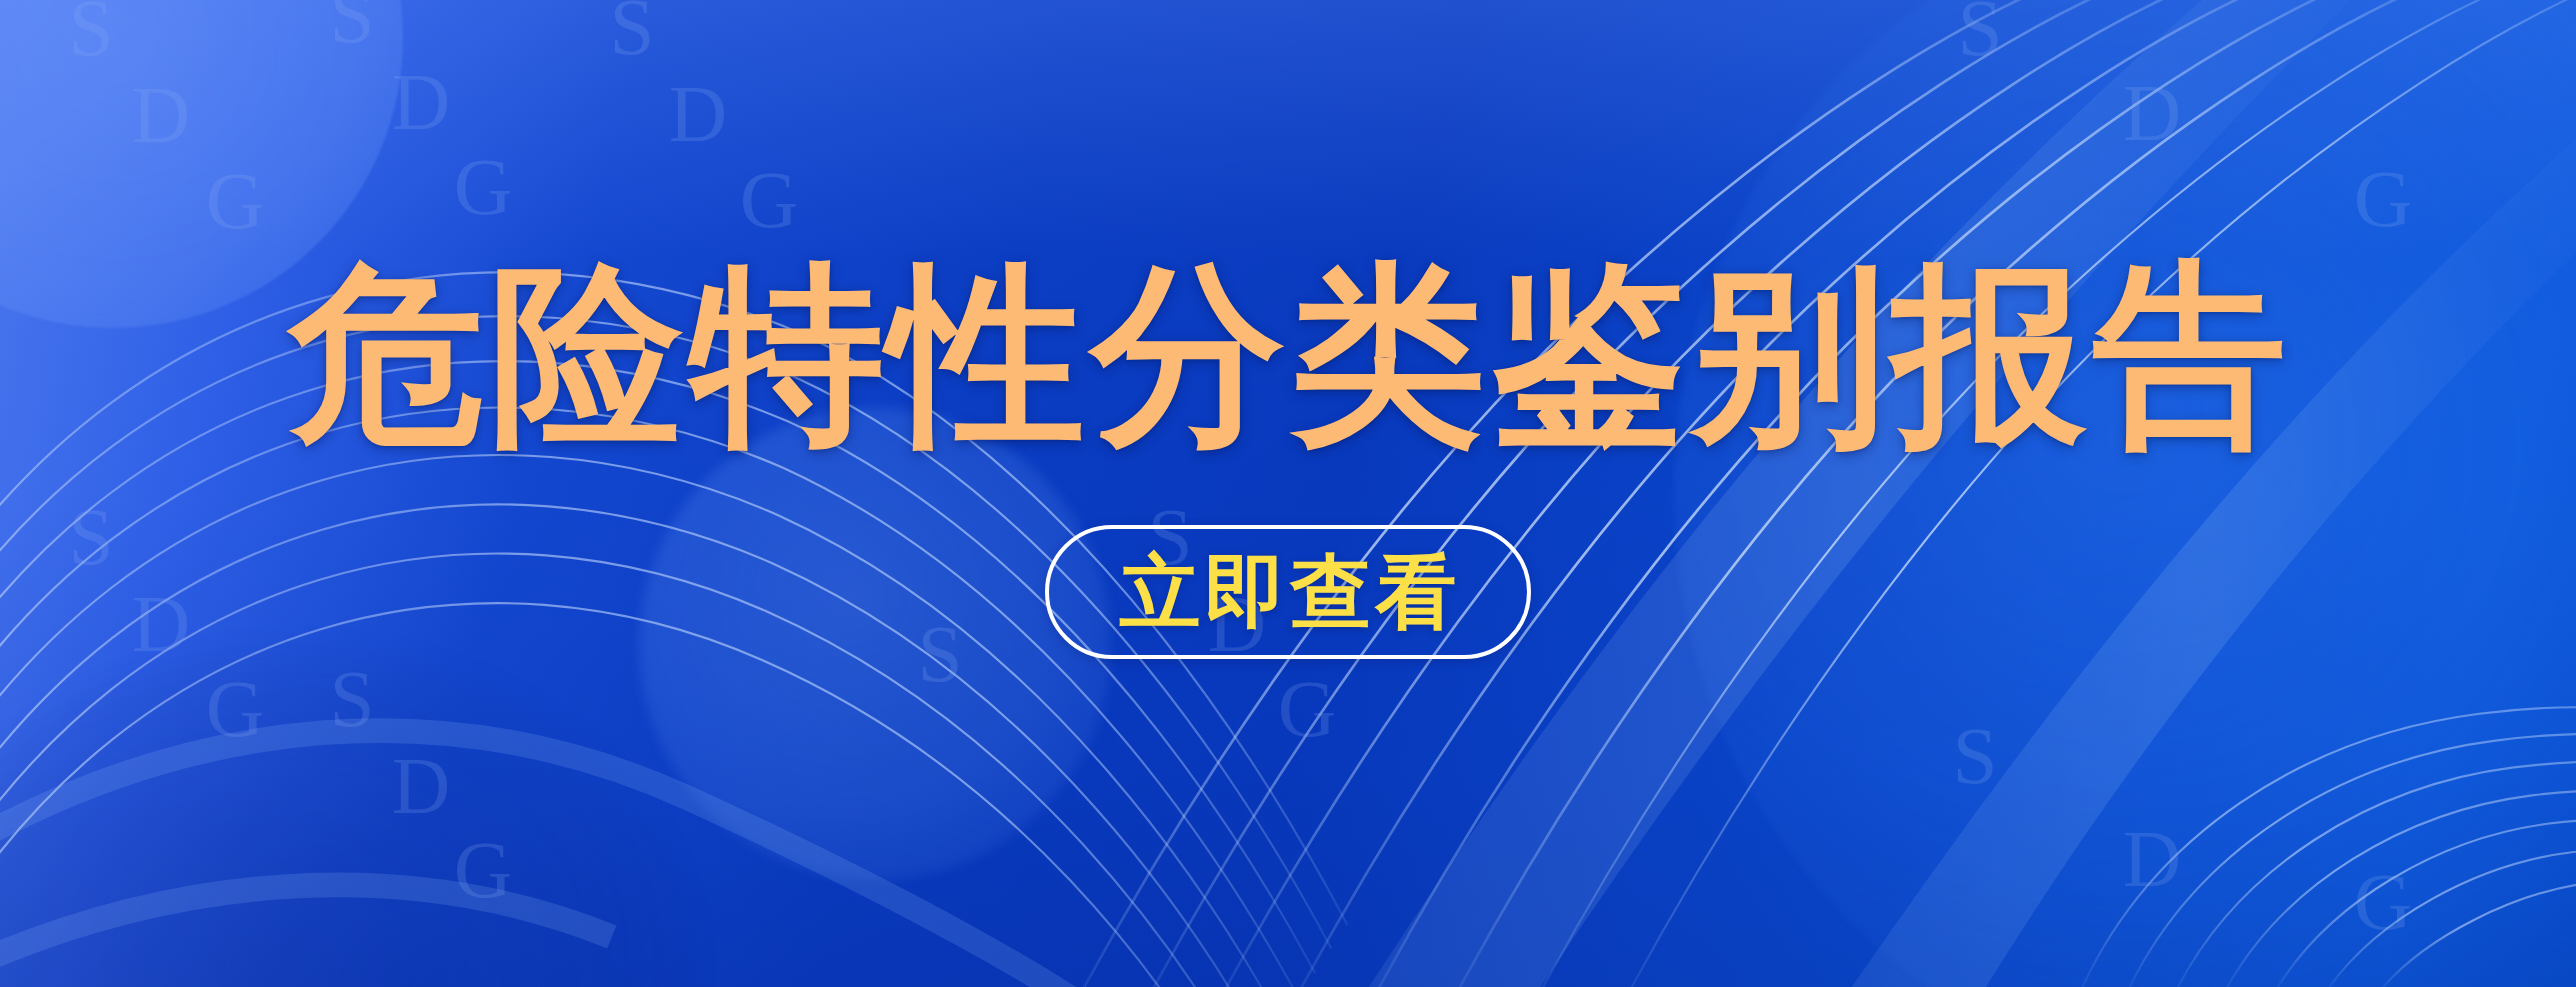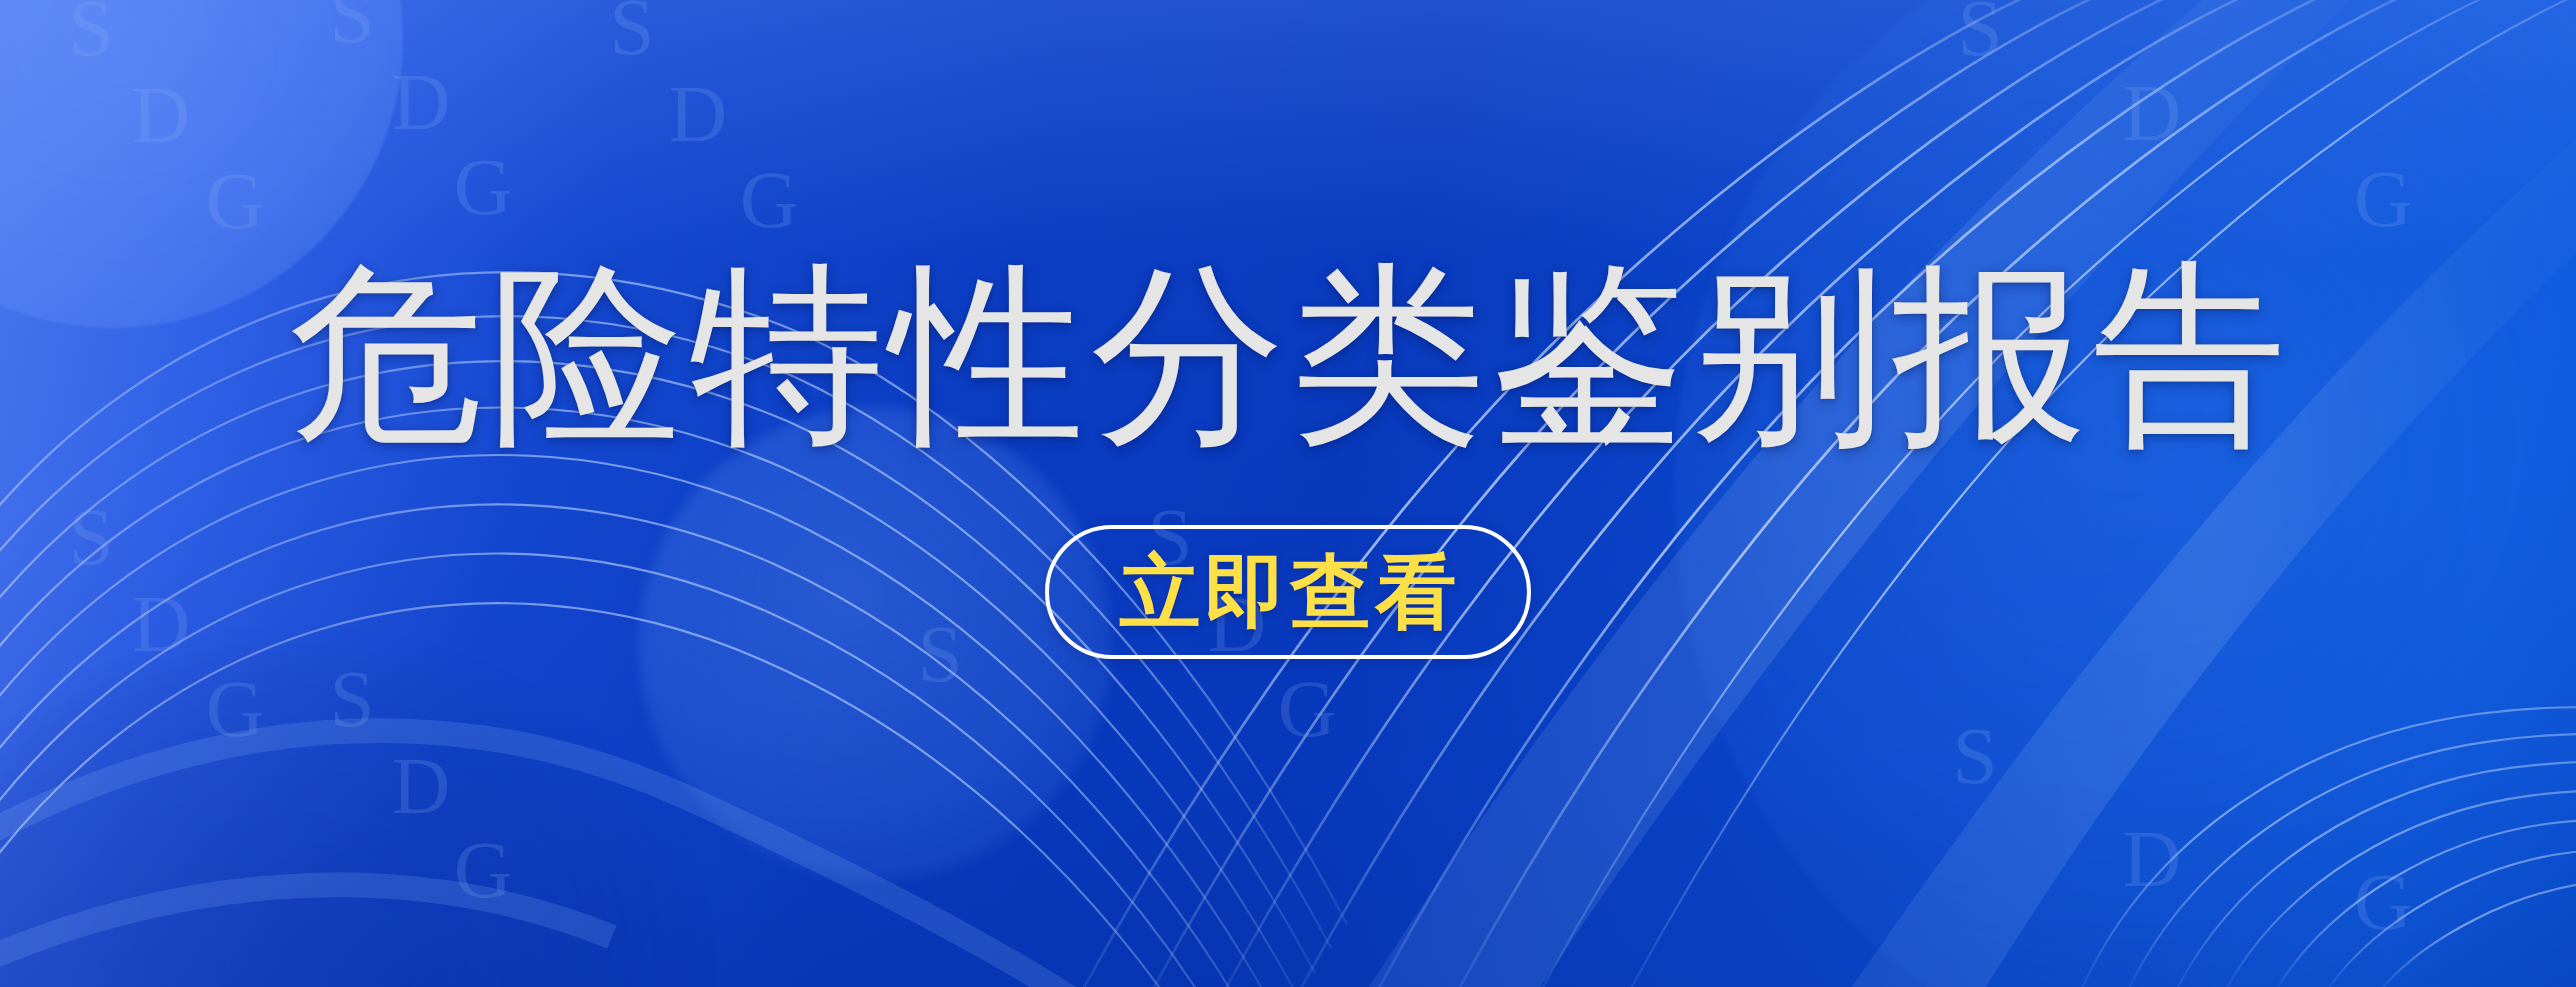--- a/index.html
+++ b/index.html
@@ -142,23 +142,23 @@
     display: flex;
     flex-direction: column;
     align-items: center;
     justify-content: flex-start;
   }
 
   .title {
     margin-top: 258px;
     font-family: "Liberation Sans", "DejaVu Sans", sans-serif;
     font-size: 194px;
-    font-weight: 400;
+    font-weight: 700;
     letter-spacing: 6.4px;
-    color: #e5e5e5;
+    color: #fdba74;
     line-height: 1;
     white-space: nowrap;
     text-shadow:
        0 3.2px 11.8px rgba(2, 22, 90, 0.40),
        0 1.1px 2.7px rgba(2, 22, 90, 0.22);
     padding-left: 6.4px;
   }
 
   .cta {
     margin-top: 73px;

